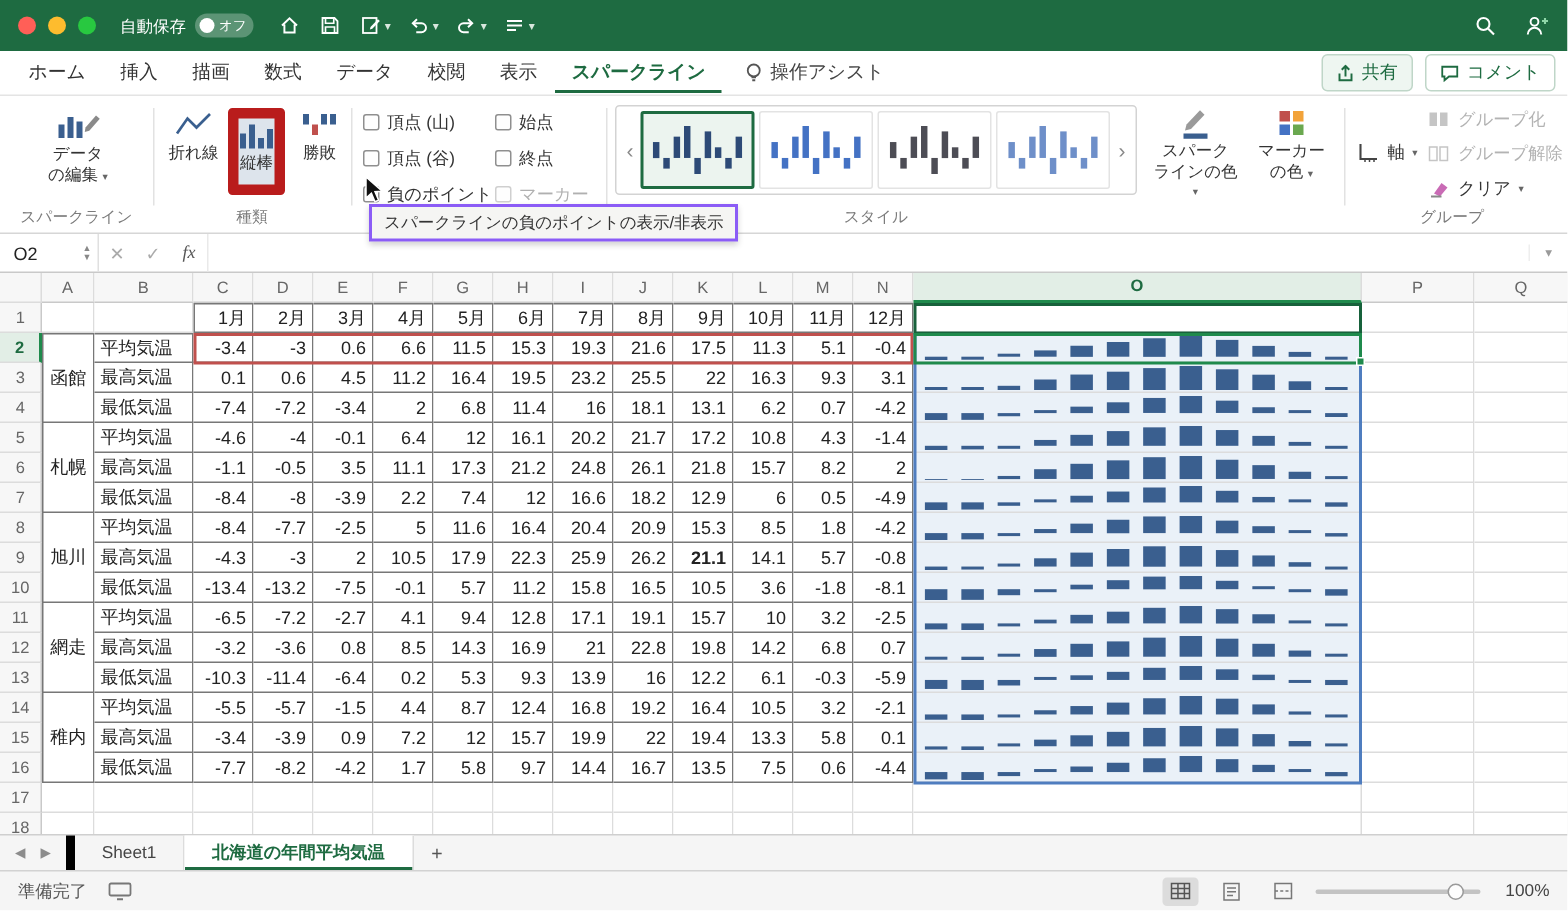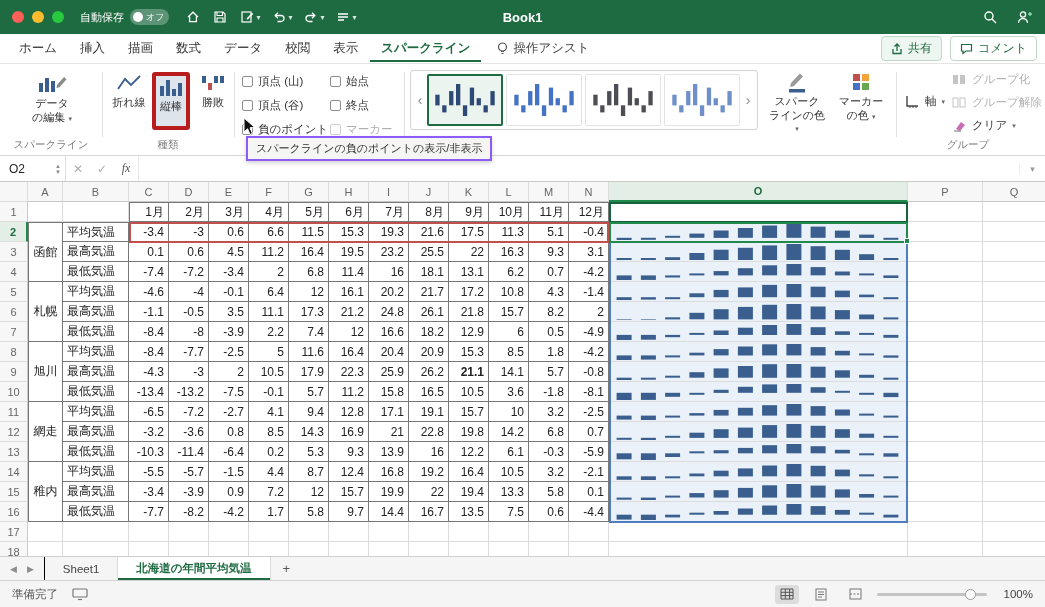--- a/index.html
+++ b/index.html
@@ -28,21 +28,21 @@
   .tabrow-right{margin-left:auto;display:flex;gap:8px;align-items:center;}
   .pillbtn{display:flex;align-items:center;gap:5px;border:1px solid #bfd6c8;background:#eef6f1;color:#1e6b41;border-radius:4px;padding:3px 9px;font-size:12px;white-space:nowrap;}
   .pillbtn.outline{background:#fff;}
 
   
   .ribbon{height:92px;position:relative;background:#fff;border-bottom:1px solid #d6d6d6;font-size:11.5px;}
   .rsep{position:absolute;top:8px;bottom:18px;width:1px;background:#e2e2e2;}
   .rgroup-label{position:absolute;bottom:3px;font-size:10.5px;color:#7b7b7b;text-align:center;white-space:nowrap;}
   .rbtn{position:absolute;display:flex;flex-direction:column;align-items:center;gap:2px;color:#333;}
   .rbtn .cap{font-size:11px;line-height:12px;text-align:center;}
-  .rbtn.sel{background:#dde4ec;border:4px solid #b91c1c;border-radius:3px;}
+  .rbtn.sel{background:#dde4ec;border:7px solid #b91c1c;border-radius:3px;}
   .caret{font-size:7px;color:#666;}
   .chk{position:absolute;display:flex;align-items:center;gap:5px;font-size:11.5px;color:#333;white-space:nowrap;}
   .box{width:11px;height:11px;border:1px solid #8f8f8f;background:#fefefe;border-radius:2px;flex:none;}
   .chk.dis{color:#b0b0b0;} .chk.dis .box{border-color:#cfcfcf;}
   .gallery{position:absolute;left:410px;top:6px;width:348px;height:60px;border:1px solid #d3d3d3;border-radius:3px;display:flex;align-items:center;padding:0 2px;background:#fff;}
   .garr{width:14px;text-align:center;color:#8a8a8a;font-size:14px;}
   .tiles{display:flex;gap:3px;flex:1;height:100%;align-items:center;}
   .tile{width:76px;height:52px;border:1px solid #e3e3e3;border-radius:2px;display:flex;align-items:center;justify-content:center;background:#fff;}
   .tile.sel{border:2px solid #1e6b41;background:#ecf4ef;}
   .stackbtn{position:absolute;display:flex;align-items:center;gap:5px;font-size:11.5px;color:#333;white-space:nowrap;}
@@ -74,21 +74,21 @@
   .tb.lbl{padding-left:4px;}
   .tb.city{justify-content:center;}
   .spark{background:#eaf1f8;display:flex;align-items:center;padding:0 3px;}
   .ovl{position:absolute;pointer-events:none;}
   .handle{position:absolute;width:6px;height:6px;background:#1f8a4c;border:1px solid #fff;pointer-events:none;}
 
   
   .sheetbar{height:24px;display:flex;align-items:stretch;background:#f5f5f5;border-top:1px solid #cfcfcf;font-size:11.5px;color:#444;}
   .snav{display:flex;align-items:center;gap:10px;padding:0 10px;color:#8c8c8c;font-size:9px;}
   .stab{display:flex;align-items:center;padding:0 18px;border-right:1px solid #dcdcdc;white-space:nowrap;}
-  .stab.first{border-left:1px solid #000000;}
+  .stab.first{border-left:6px solid #000000;}
   .stab.active{background:#fff;color:#1e6b41;font-weight:bold;box-shadow:inset 0 -2px 0 #1e6b41;}
   .addsheet{display:flex;align-items:center;padding:0 12px;color:#555;font-size:13px;}
 
   
   .statusbar{height:27px;display:flex;align-items:center;background:#f5f5f5;border-top:1px solid #d2d2d2;padding:0 12px;font-size:11.5px;color:#555;}
   .sb-left{display:flex;align-items:center;gap:14px;}
   .sb-right{margin-left:auto;display:flex;align-items:center;gap:10px;}
   .viewbtn{width:24px;height:19px;display:flex;align-items:center;justify-content:center;border-radius:3px;}
   .viewbtn.active{background:#dcdcdc;}
   .ztrack{width:110px;height:3px;background:#c3c3c3;border-radius:2px;position:relative;}
@@ -144,21 +144,20 @@
         </svg>
       <span class="tcaret">▾</span>
     </span>
     <span class="ticon">
       <svg width="16" height="16">
           <path d="M3 5 H13 M3 8 H13 M3 11 H9" stroke="#fff" stroke-width="1.3"></path>
         </svg>
       <span class="tcaret">▾</span>
     </span>
   </div>
-  <div class="tb-title">Book1</div>
   <div class="tb-right">
     <span class="ticon">
       <svg width="17" height="17">
           <circle cx="7" cy="7" r="4" stroke="#fff" fill="none" stroke-width="1.4"></circle>
           <path d="M10 10 L14 14" stroke="#fff" stroke-width="1.4"></path>
         </svg>
     </span>
     <span class="ticon">
       <svg width="18" height="17">
           <circle cx="8" cy="5.5" r="2.6" stroke="#fff" fill="none" stroke-width="1.3"></circle>
@@ -331,20 +330,21 @@
               <rect x="35.8" y="3.6" width="4.3" height="17.8"></rect>
               <rect x="42.6" y="14.2" width="4.3" height="7.1"></rect>
               <rect x="49.5" y="21.3" width="4.3" height="7.1"></rect>
               <rect x="56.4" y="7.1" width="4.3" height="14.2"></rect>
             </g>
           </svg>
         </div>
       </div>
     <span class="garr">›</span>
   </div>
+  <div class="rgroup-label" style="left:404px;width:360px;">スタイル</div>
 
   <div class="rbtn" style="left:766px;top:7px;width:62px;">
     <svg width="22" height="22">
       <path d="M5 12 L14 2.5 L17 5.5 L8 15 L4 16 Z" fill="#9a9a9a"></path>
         <rect x="3" y="18" width="16" height="3.5" fill="#3a5f8f"></rect>
     </svg>
     <span class="cap">スパーク</span>
     <span class="cap"><span>ラインの色</span> <span class="caret">▾</span></span>
   </div>
   <div class="rbtn" style="left:832px;top:7px;width:58px;">

